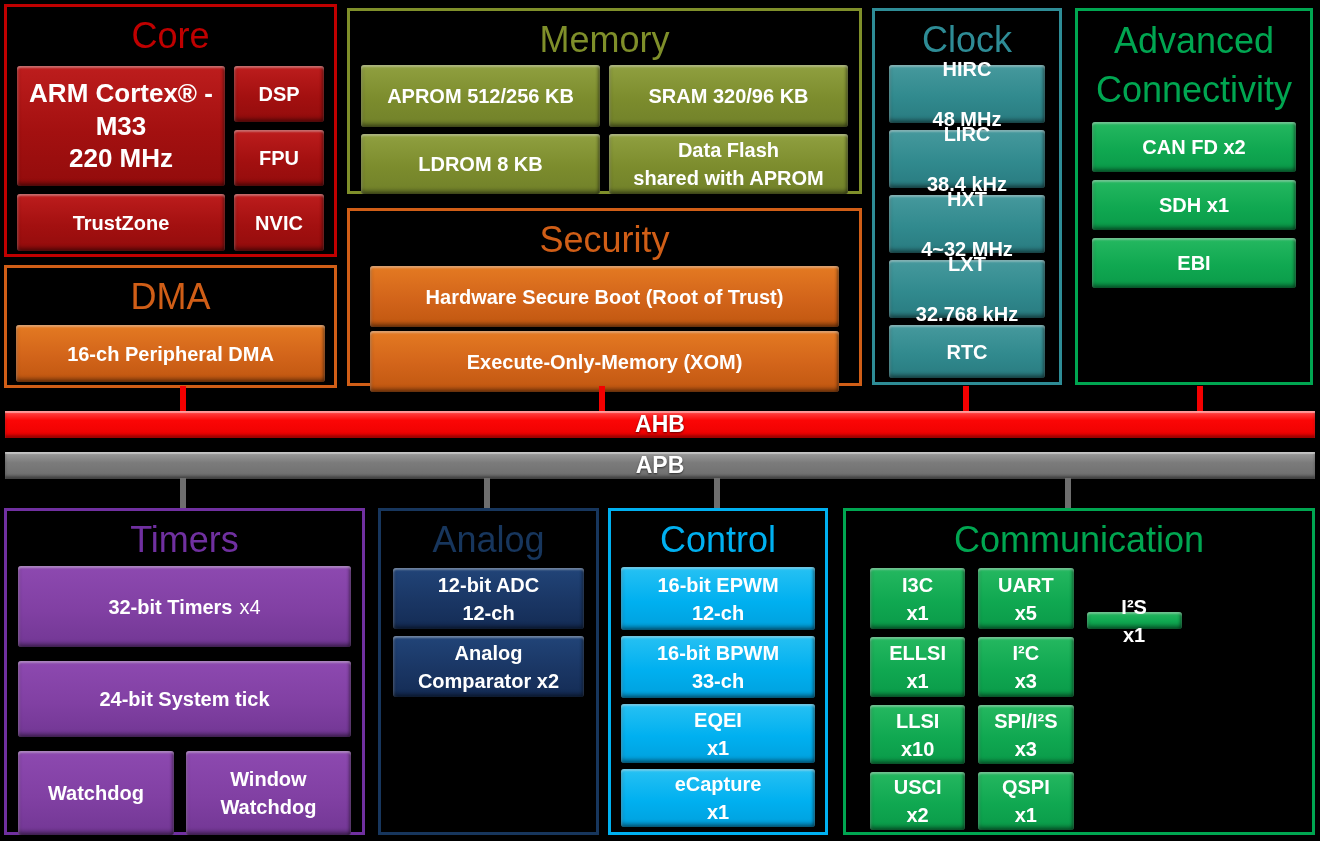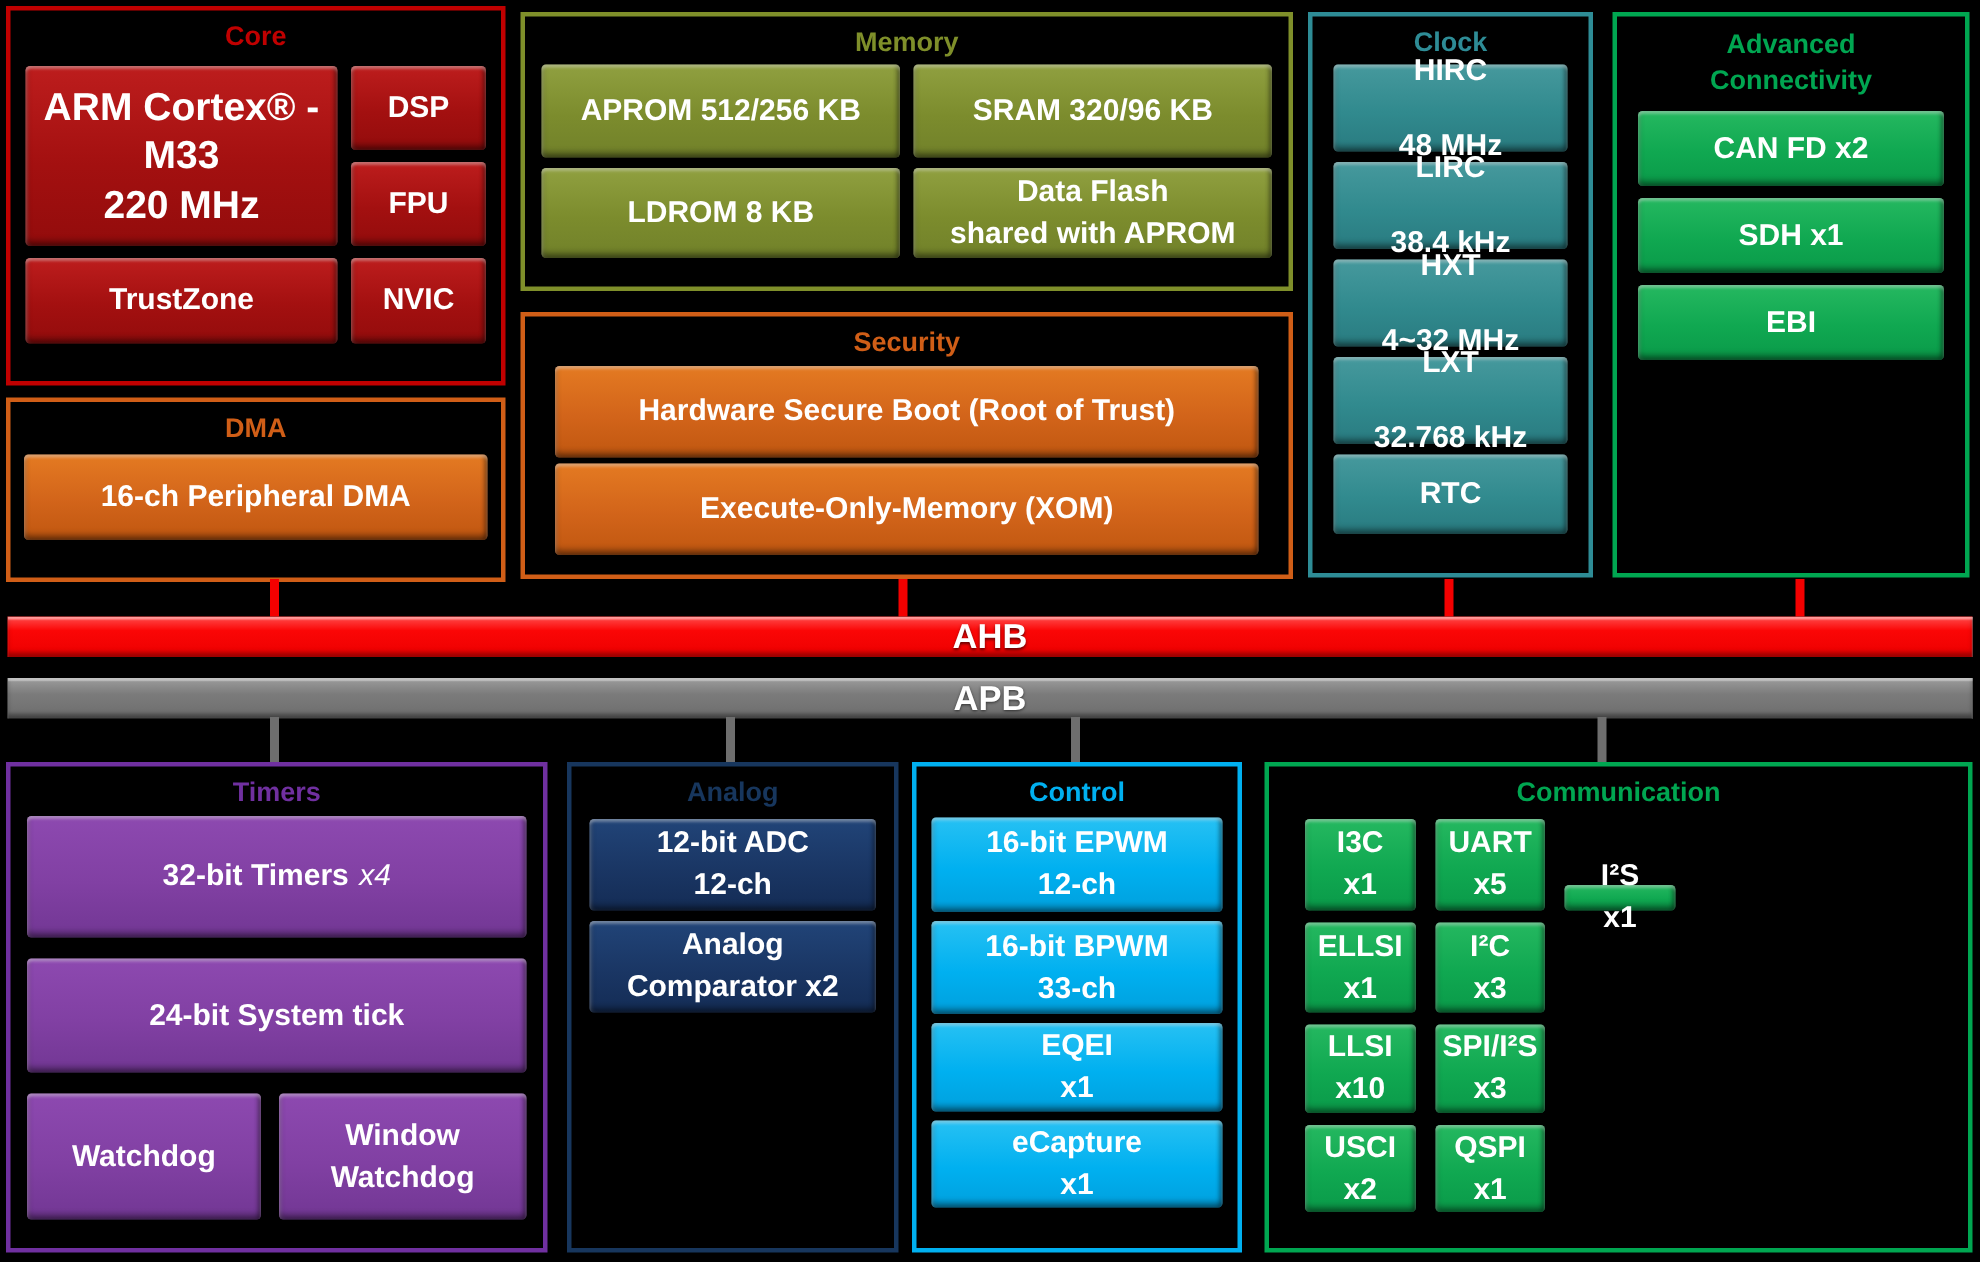--- a/index.html
+++ b/index.html
@@ -1,21 +1,21 @@
 <!DOCTYPE html>
 <html><head>
 <meta charset="utf-8">
 <style>
   html,body{margin:0;padding:0;background:#000;}
   .stage{position:relative;width:1320px;height:841px;background:#000;
          font-family:"Liberation Sans",sans-serif;overflow:hidden;}
 
   
   .panel{position:absolute;box-sizing:border-box;border:3px solid #fff;background:#000;}
-  .ttl{margin:0;text-align:center;font-weight:bold;font-size:18px;line-height:1.25;padding-top:6px;}
+  .ttl{margin:0;text-align:center;font-weight:normal;font-size:36px;line-height:1.25;padding-top:6px;}
 
   .p-core   {left:4px;   top:4px;   width:333px; height:253px; border-color:#c00000;}
   .p-dma    {left:4px;   top:265px; width:333px; height:123px; border-color:#d05e17;}
   .p-memory {left:347px; top:8px;   width:515px; height:186px; border-color:#7f8f2a;}
   .p-security{left:347px;top:208px; width:515px; height:178px; border-color:#d05e17;}
   .p-clock  {left:872px; top:8px;   width:190px; height:377px; border-color:#2e8c96;}
   .p-adv    {left:1075px;top:8px;   width:238px; height:377px; border-color:#00a651;}
   .p-timers {left:4px;   top:508px; width:361px; height:327px; border-color:#7030a0;}
   .p-analog {left:378px; top:508px; width:221px; height:327px; border-color:#17365d;}
   .p-control{left:608px; top:508px; width:220px; height:327px; border-color:#00b0f0;}
@@ -59,29 +59,29 @@
   .clk-body .blk{height:58px;gap:22px;} .clk-body .rtc{height:53px;}
 
   .adv-ttl{line-height:1.35;}
   .adv-body{padding:8px 14px 0;display:flex;flex-direction:column;gap:8px;}
   .adv-body .blk{height:50px;text-align:right;}
 
   .tim-body{padding:4px 11px 0;display:flex;flex-direction:column;gap:14px;}
   .tim-b1{height:81px;} .tim-b2{height:76px;}
   .tim-row{display:grid;grid-template-columns:1fr 1.06fr;gap:12px;}
   .tim-row .blk{height:84px;}
-  .sfx{font-weight:400;margin-left:7px;font-style:italic;}
+  .sfx{font-weight:400;margin-left:7px;}
 
   .ana-body{padding:6px 12px 0;display:flex;flex-direction:column;gap:7px;}
   .ana-body .blk{height:61px;}
 
   .ctl-body{padding:5px 10px 0;display:flex;flex-direction:column;gap:6px;}
   .ctl-b1{height:63px;justify-content:center;} .ctl-b2{height:62px;} .ctl-b3{height:59px;} .ctl-b4{height:58px;}
 
-  .comm-grid{display:grid;grid-template-columns:1fr 1fr 1fr 1fr 1fr;
+  .comm-grid{display:grid;grid-template-columns:1fr 1fr 1fr 1fr;
              grid-template-rows:61px 60px 59px 58px;gap:8px 13px;padding:6px 22px 0 24px;}
   .cc1{grid-column:1;} .cc2{grid-column:2;} .cc3{grid-column:3;margin-top:44px;}
 
   
   .bus{position:absolute;left:5px;width:1310px;height:27px;display:flex;align-items:center;
        justify-content:center;color:#fff;font-weight:bold;font-size:23px;
        text-shadow:0 1px 2px rgba(0,0,0,.6);}
   .bus-ahb{top:411px;background:linear-gradient(180deg,#ff4d4d 0%,#fb0606 35%,#ec0000 100%);
        box-shadow:inset 0 2px 1px rgba(255,255,255,.45), inset 0 -3px 3px rgba(0,0,0,.35);}
   .bus-apb{top:452px;background:linear-gradient(180deg,#9d9d9d 0%,#7b7b7b 40%,#6d6d6d 100%);

